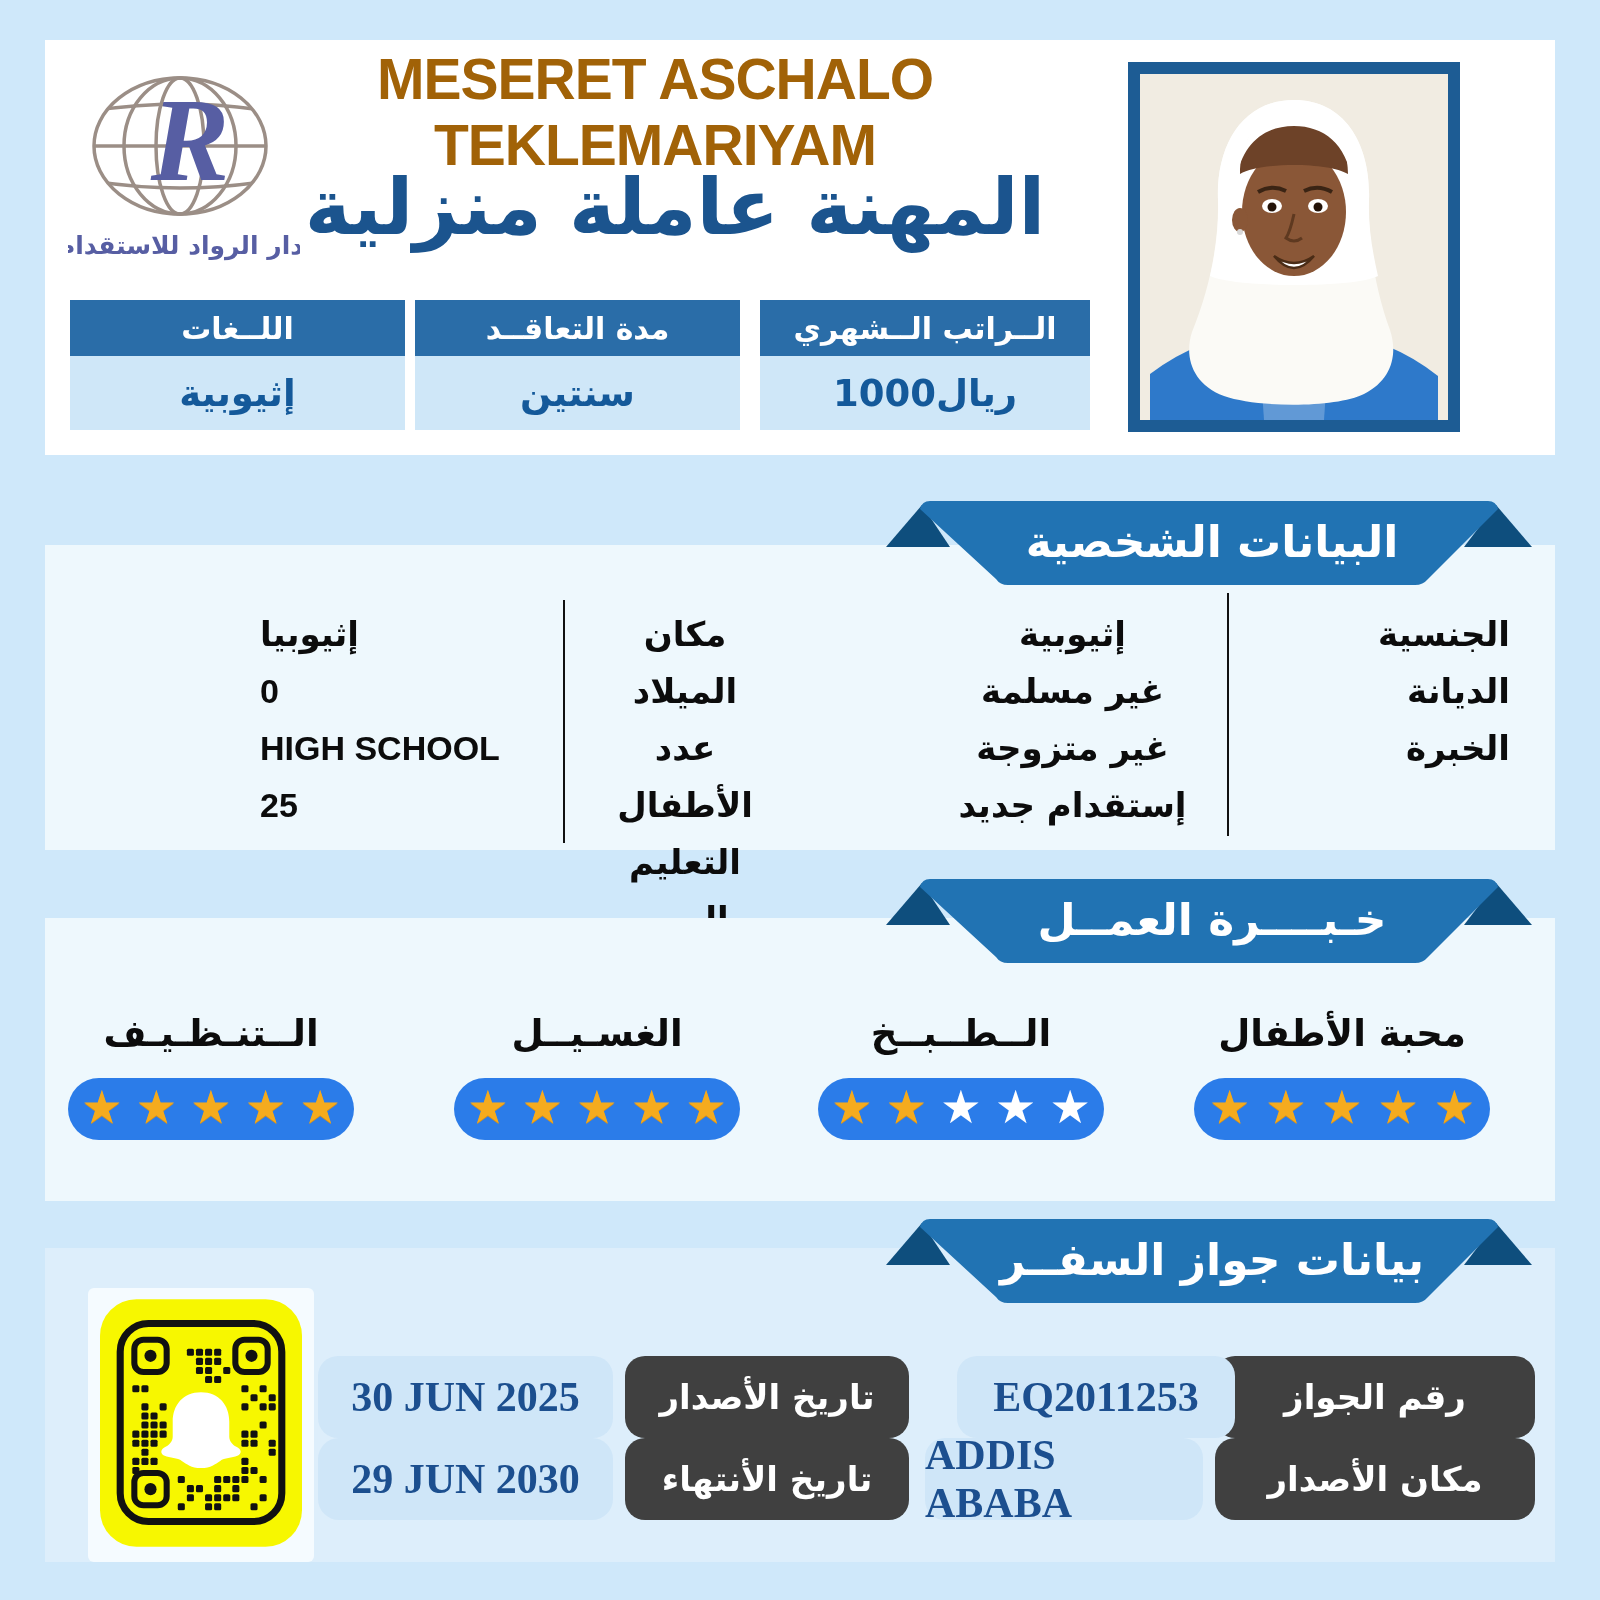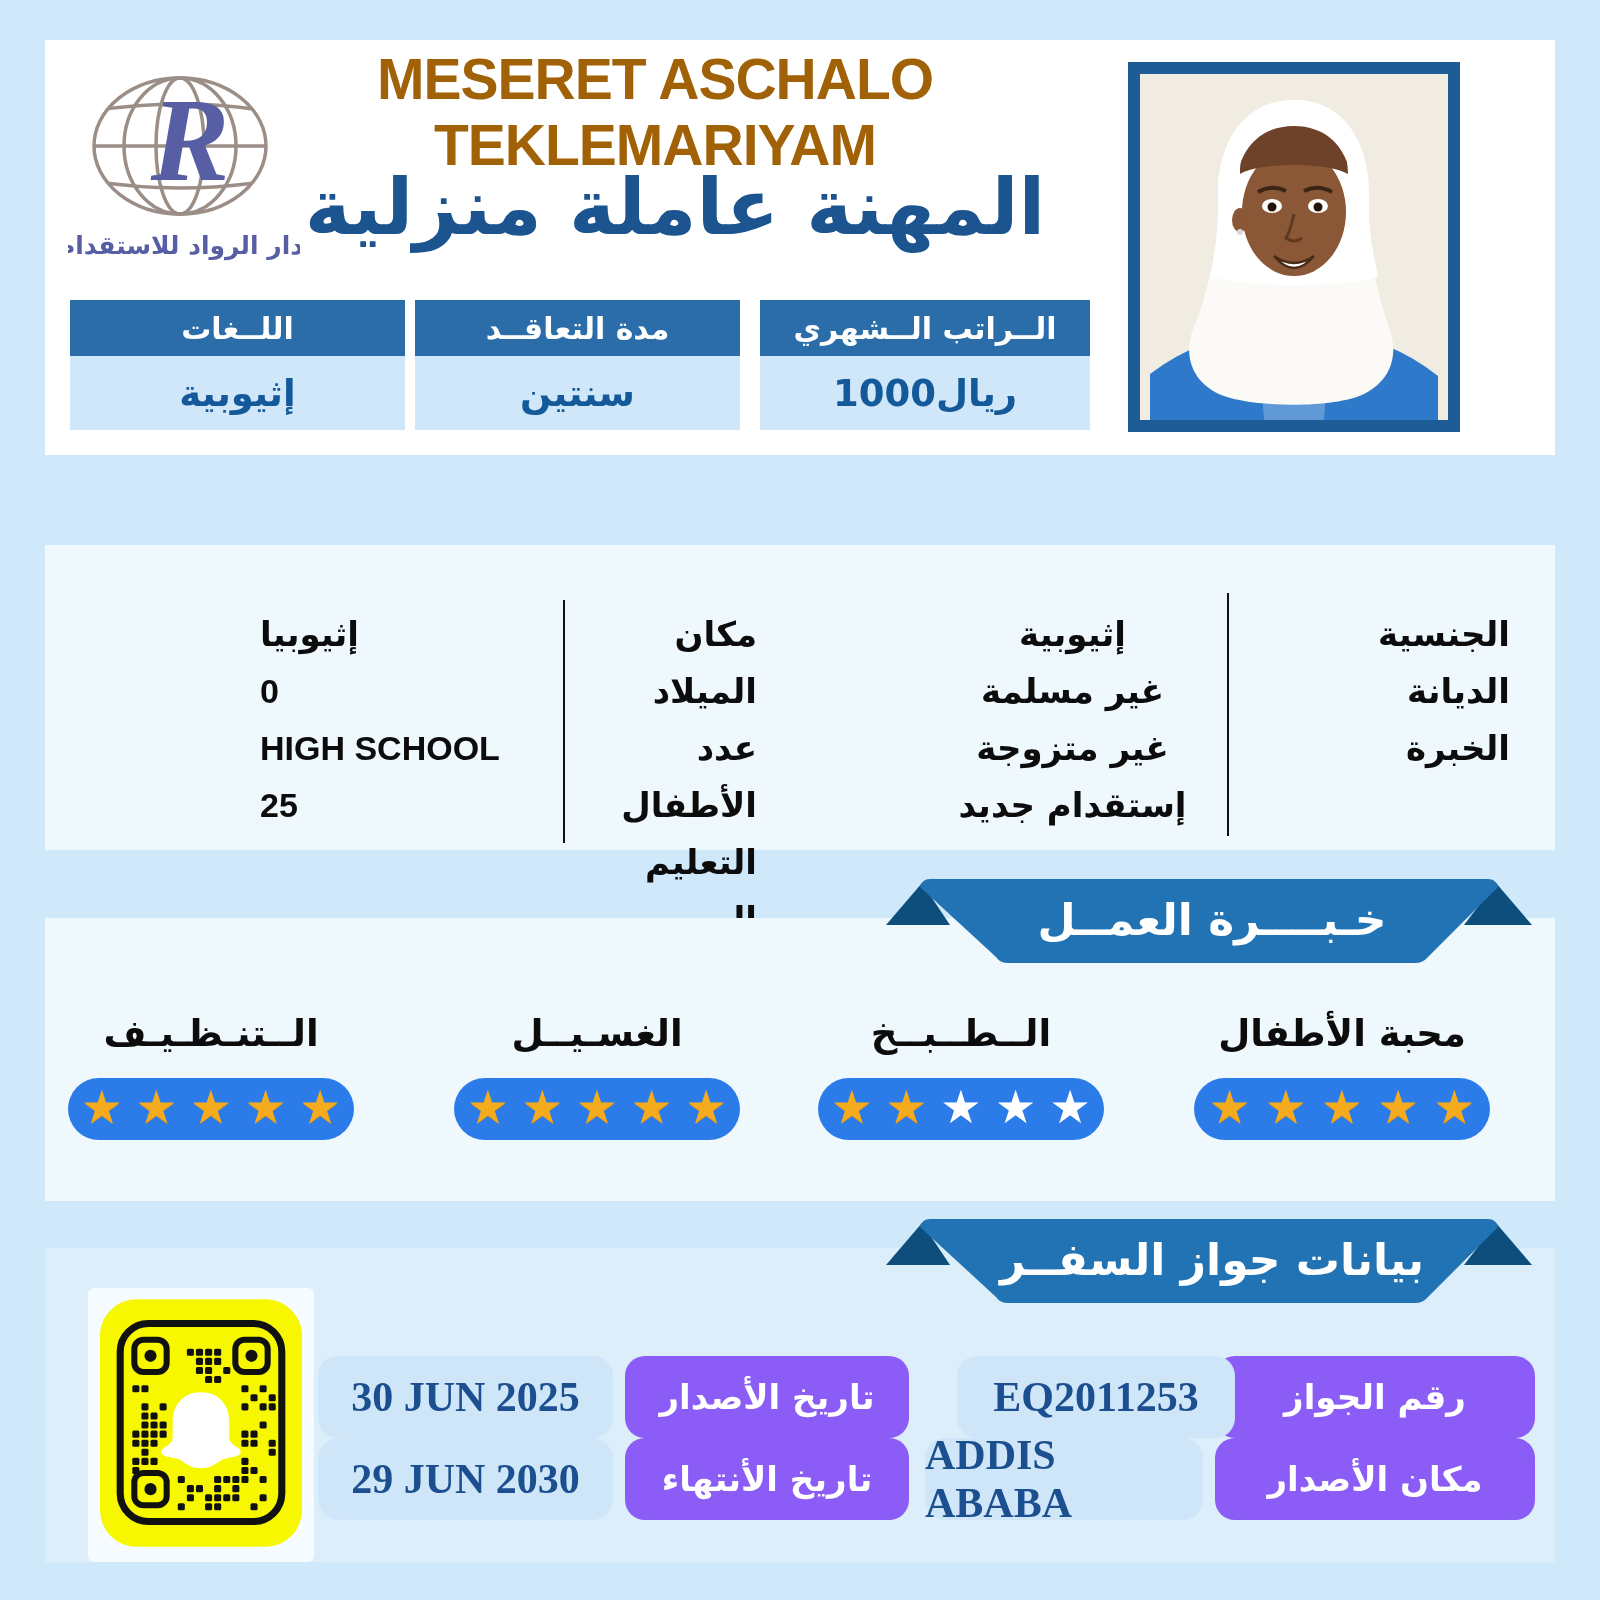--- a/index.html
+++ b/index.html
@@ -35,21 +35,21 @@
   .latin{font-family:"Liberation Sans",sans-serif;}
   
   .skill-title{position:absolute;text-align:center;font-size:37px;font-weight:bold;color:#0c0c0c;}
   .star-pill{position:absolute;height:62px;border-radius:31px;background:#2b7ce9;
              display:flex;align-items:center;justify-content:space-evenly;}
   .star{font-size:46px;line-height:46px;transform:translateY(-2px);}
   .star.gold{color:#f5ab1e;text-shadow:0 1px 0 #d8921a;}
   .star.white{color:#ffffff;}
   
   .pill{position:absolute;height:82px;border-radius:20px;display:flex;align-items:center;justify-content:center;}
-  .pill.lbl{background:#8b5cf6;color:#fff;font-weight:bold;font-size:34px;}
+  .pill.lbl{background:#404040;color:#fff;font-weight:bold;font-size:34px;}
   .pill.val{background:#cfe6f8;color:#1c4f8f;font-family:"Liberation Serif",serif;
             font-weight:bold;font-size:42px;}
   .qr-card{position:absolute;left:88px;top:1288px;width:226px;height:274px;background:#f5fbff;border-radius:6px;}
 </style>
 </head>
 <body>
 
 <div class="page">
 
   <div class="card" style="left:45px;top:40px;width:1510px;height:415px;"></div>
@@ -121,35 +121,43 @@
     <div class="hd" dir="rtl">مدة التعاقــد</div>
     <div class="bd" dir="rtl">سنتين</div>
   </div>
   <div class="info-box" style="left:760px;width:330px;">
     <div class="hd" dir="rtl">الــراتب الــشهري</div>
     <div class="bd" dir="ltr">1000ريال</div>
   </div>
 
   <div class="card tint" style="left:45px;top:545px;width:1510px;height:305px;"></div>
 
+  <div class="banner" style="top:497px;">
+    <svg viewBox="0 0 676 92">
+      <path d="M42,8 L6,50 L70,50 Z" fill="#0e4e7d"></path>
+      <path d="M616,8 L652,50 L584,50 Z" fill="#0e4e7d"></path>
+      <path d="M40,12 Q42,4 50,4 L608,4 Q616,4 618,12 L548,82 Q543,88 535,88 L128,88 Q120,88 116,82 Z" fill="#2173b3"></path>
+      <text x="332" y="60" text-anchor="middle" font-family="DejaVu Sans, sans-serif" font-weight="bold" font-size="44" fill="#ffffff">البيانات الشخصية</text>
+    </svg>
+  </div>
 
   <div class="pcol" dir="rtl" style="left:1250px;top:606px;width:260px;text-align:right;">
     <div>الجنسية</div>
     <div>الديانة</div>
     <div>الخبرة</div>
   </div>
   <div class="vline" style="left:1227px;top:593px;height:243px;"></div>
   <div class="pcol" dir="rtl" style="left:930px;top:606px;width:285px;text-align:center;">
     <div>إثيوبية</div>
     <div>غير مسلمة</div>
     <div>غير متزوجة</div>
     <div>إستقدام جديد</div>
   </div>
 
-  <div class="pcol" dir="rtl" style="left:569px;top:606px;width:188px;text-align:right;">
+  <div class="pcol" dir="rtl" style="left:591px;top:606px;width:188px;text-align:center;">
     <div>مكان الميلاد</div>
     <div>عدد الأطفال</div>
     <div>التعليم</div>
     <div>العمر</div>
   </div>
   <div class="vline" style="left:563px;top:600px;height:243px;"></div>
   <div class="pcol" dir="rtl" style="left:260px;top:606px;width:280px;text-align:left;">
     <div>إثيوبيا</div>
     <div class="latin">0</div>
     <div class="latin">HIGH SCHOOL</div>

